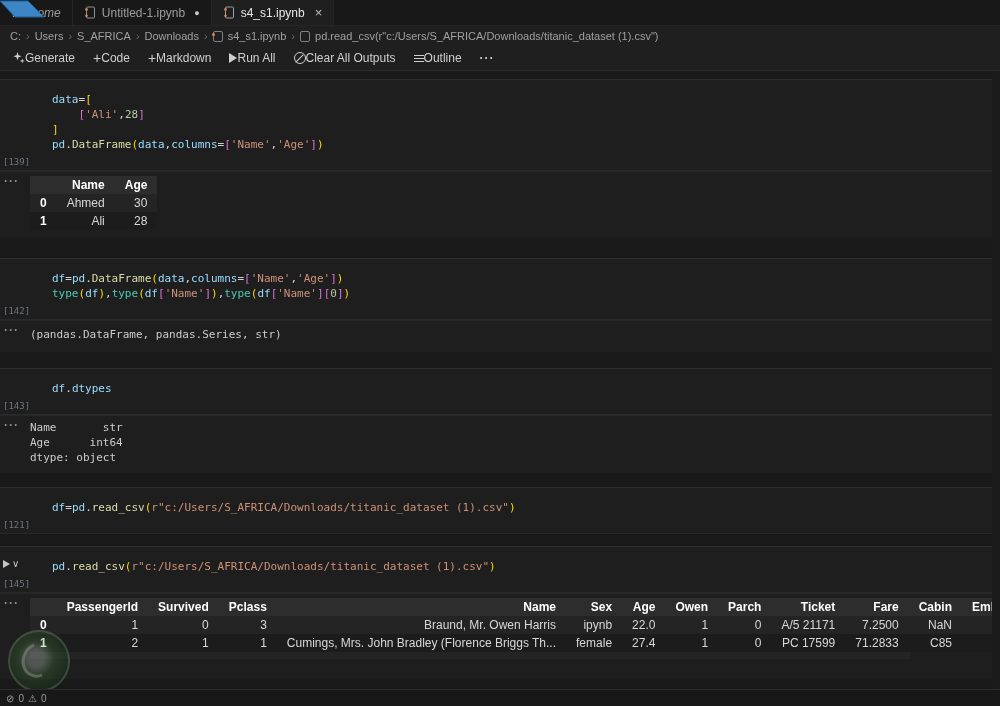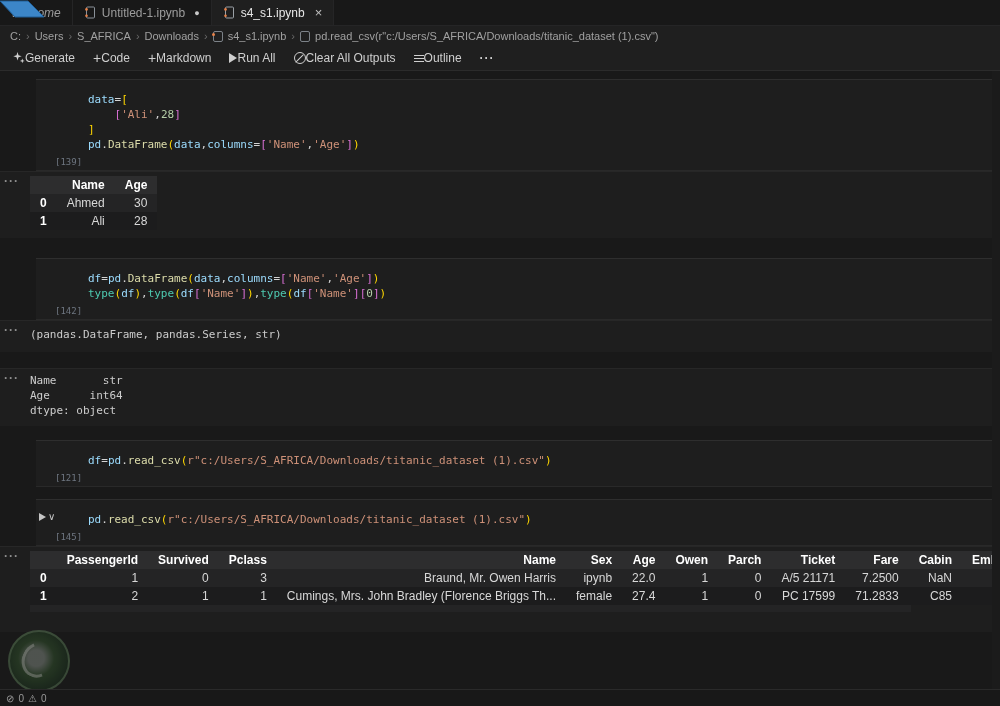--- a/index.html
+++ b/index.html
@@ -32,24 +32,24 @@
   .run-icon{width:0;height:0;border-left:8px solid #cfcfcf;border-top:5px solid transparent;border-bottom:5px solid transparent;}
   .clear-icon{width:10px;height:10px;border:1px solid #cfcfcf;border-radius:50%;position:relative;}
   .clear-icon::after{content:'';position:absolute;left:-1px;top:4.5px;width:11px;height:1px;background:#cfcfcf;transform:rotate(-45deg);}
   .outline-icon{display:flex;flex-direction:column;gap:2px;}
   .outline-icon i{display:block;width:10px;height:1px;background:#cfcfcf;}
   .more{font-weight:bold;letter-spacing:1px;}
 
   
   .notebook{position:absolute;top:71px;left:0;right:8px;bottom:17px;background:#191919;overflow:hidden;}
   .gap{background:#191919;}
-  .cellblock{position:relative;background:#1e1e1e;border-top:1px solid #2e2e2e;border-bottom:1px solid #292929;margin-left:36px;}
+  .cellblock{position:relative;background:#1e1e1e;border-top:1px solid #2e2e2e;border-bottom:1px solid #292929;}
   .code{margin-left:52px;}
   .cl{white-space:pre;font-family:"DejaVu Sans Mono",monospace;font-size:11px;line-height:15px;height:15px;color:#d4d4d4;}
-  .exec{position:absolute;left:19px;bottom:3px;font-family:"DejaVu Sans Mono",monospace;font-size:9px;color:#6e7681;}
+  .exec{position:absolute;left:3px;bottom:3px;font-family:"DejaVu Sans Mono",monospace;font-size:9px;color:#6e7681;}
   .runctl{position:absolute;left:3px;top:11px;color:#c5c5c5;font-size:10px;display:flex;align-items:center;gap:2px;}
   .runctl .tri{width:0;height:0;border-left:7px solid #c5c5c5;border-top:4px solid transparent;border-bottom:4px solid transparent;}
   .outblock{position:relative;background:#1e1e1e;border-top:1px solid #272727;}
   .outdots{position:absolute;left:4px;top:4px;color:#8f8f8f;font-weight:bold;font-size:12px;letter-spacing:1px;line-height:10px;}
   .outcontent{margin-left:30px;}
   .out-mono{margin:0;font-family:"DejaVu Sans Mono",monospace;font-size:11px;line-height:15px;color:#cccccc;white-space:pre;}
 
   
   .tk-v{color:#9cdcfe}.tk-f{color:#dcdcaa}.tk-t{color:#4ec9b0}.tk-s{color:#ce9178}
   .tk-n{color:#b5cea8}.tk-o{color:#d4d4d4}.tk-g{color:#ffd700}.tk-p{color:#da70d6}
@@ -214,20 +214,27 @@
     </div>
     <div class="outblock" style="padding:6px 0 10px 0;">
       <div class="outdots">···</div>
       <div class="outcontent">
         <pre class="out-mono">(pandas.DataFrame, pandas.Series, str)</pre>
       </div>
     </div>
 
     <div class="gap" style="height:16px"></div>
 
+    <div class="cellblock" style="padding:12px 0 2px 0;">
+      <div class="code">
+          <div class="cl"><span class="tk-v">df</span><span class="tk-o">.</span><span class="tk-v">dtypes</span></div>
+        </div>
+      <div style="height:16px"></div>
+      <div class="exec">[143]</div>
+    </div>
     <div class="outblock" style="padding:4px 0 8px 0;">
       <div class="outdots">···</div>
       <div class="outcontent">
         <pre class="out-mono">Name       str
 Age      int64
 dtype: object</pre>
       </div>
     </div>
 
     <div class="gap" style="height:14px"></div>

